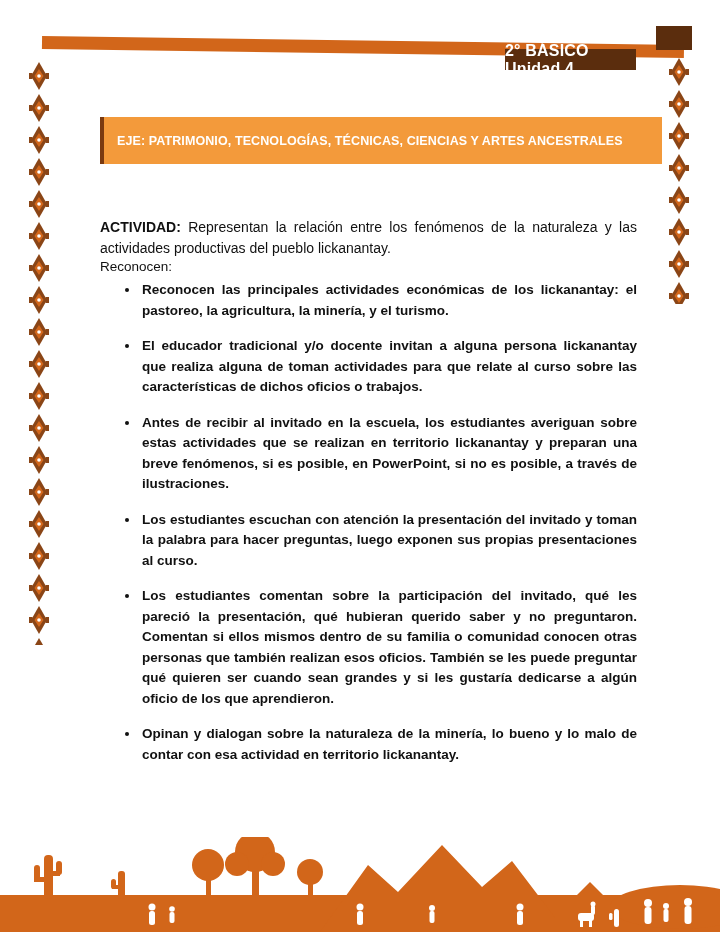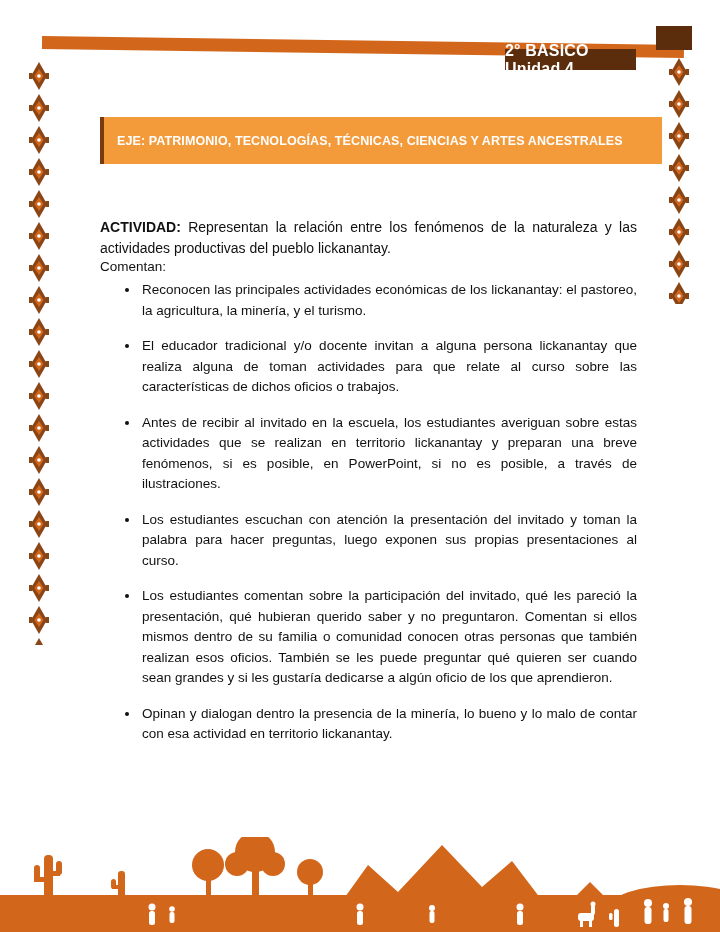--- a/index.html
+++ b/index.html
@@ -46,21 +46,21 @@
     position:absolute;left:100px;top:203px;width:537px;
     font-size:14px;line-height:1.52;text-align:justify;
   }
   .activity-paragraph b{font-weight:700;}
   .examples-label{
     position:absolute;left:100px;top:259px;width:537px;
     font-size:13.5px;
   }
   .bullet-list{
     position:absolute;left:100px;top:280px;width:537px;box-sizing:border-box;
-    margin:0;padding:0 0 0 40px;list-style:disc outside;
+    margin:0;padding:0 0 0 40px;list-style:disc outside;font-weight:bold;
   }
   .bullet-list li{
     font-size:13.5px;line-height:1.52;text-align:justify;
     margin:0 0 15px 0;padding-left:2px;
   }
   
   .footer-art{position:absolute;left:0;bottom:0;width:720px;height:95px;}
 </style>
 </head>
 <body>
@@ -99,29 +99,29 @@
     <rect width="100%" height="100%" fill="url(#motifR)"></rect>
   </svg>
 
 
   <div class="eje-banner">
     <span>EJE: PATRIMONIO, TECNOLOGÍAS, TÉCNICAS, CIENCIAS Y ARTES ANCESTRALES</span>
   </div>
 
   <p class="activity-paragraph"><b>ACTIVIDAD:</b> <span>Representan la relación entre los fenómenos de la naturaleza y las actividades productivas del pueblo lickanantay.</span></p>
 
-  <div class="examples-label">Comentan:</div>
+  <div class="examples-label">Reconocen:</div>
 
   <ul class="bullet-list">
     <li>Reconocen las principales actividades económicas de los lickanantay: el pastoreo, la agricultura, la minería, y el turismo.</li>
     <li>El educador tradicional y/o docente invitan a alguna persona lickanantay que realiza alguna de toman actividades para que relate al curso sobre las características de dichos oficios o trabajos.</li>
     <li>Antes de recibir al invitado en la escuela, los estudiantes averiguan sobre estas actividades que se realizan en territorio lickanantay y preparan una breve fenómenos, si es posible, en PowerPoint, si no es posible, a través de ilustraciones.</li>
     <li>Los estudiantes escuchan con atención la presentación del invitado y toman la palabra para hacer preguntas, luego exponen sus propias presentaciones al curso.</li>
     <li>Los estudiantes comentan sobre la participación del invitado, qué les pareció la presentación, qué hubieran querido saber y no preguntaron. Comentan si ellos mismos dentro de su familia o comunidad conocen otras personas que también realizan esos oficios. También se les puede preguntar qué quieren ser cuando sean grandes y si les gustaría dedicarse a algún oficio de los que aprendieron.</li>
-    <li>Opinan y dialogan dentro la presencia de la minería, lo bueno y lo malo de contar con esa actividad en territorio lickanantay.</li>
+    <li>Opinan y dialogan sobre la naturaleza de la minería, lo bueno y lo malo de contar con esa actividad en territorio lickanantay.</li>
   </ul>
 
   <svg class="footer-art" viewBox="0 0 720 95" aria-hidden="true">
 
     <rect x="0" y="58" width="720" height="37" fill="#D2661A"></rect>
 
     <g fill="#D2661A">
       <rect x="44" y="18" width="9" height="44" rx="4"></rect>
       <rect x="34" y="28" width="6" height="16" rx="3"></rect>
       <rect x="34" y="40" width="12" height="5"></rect>

